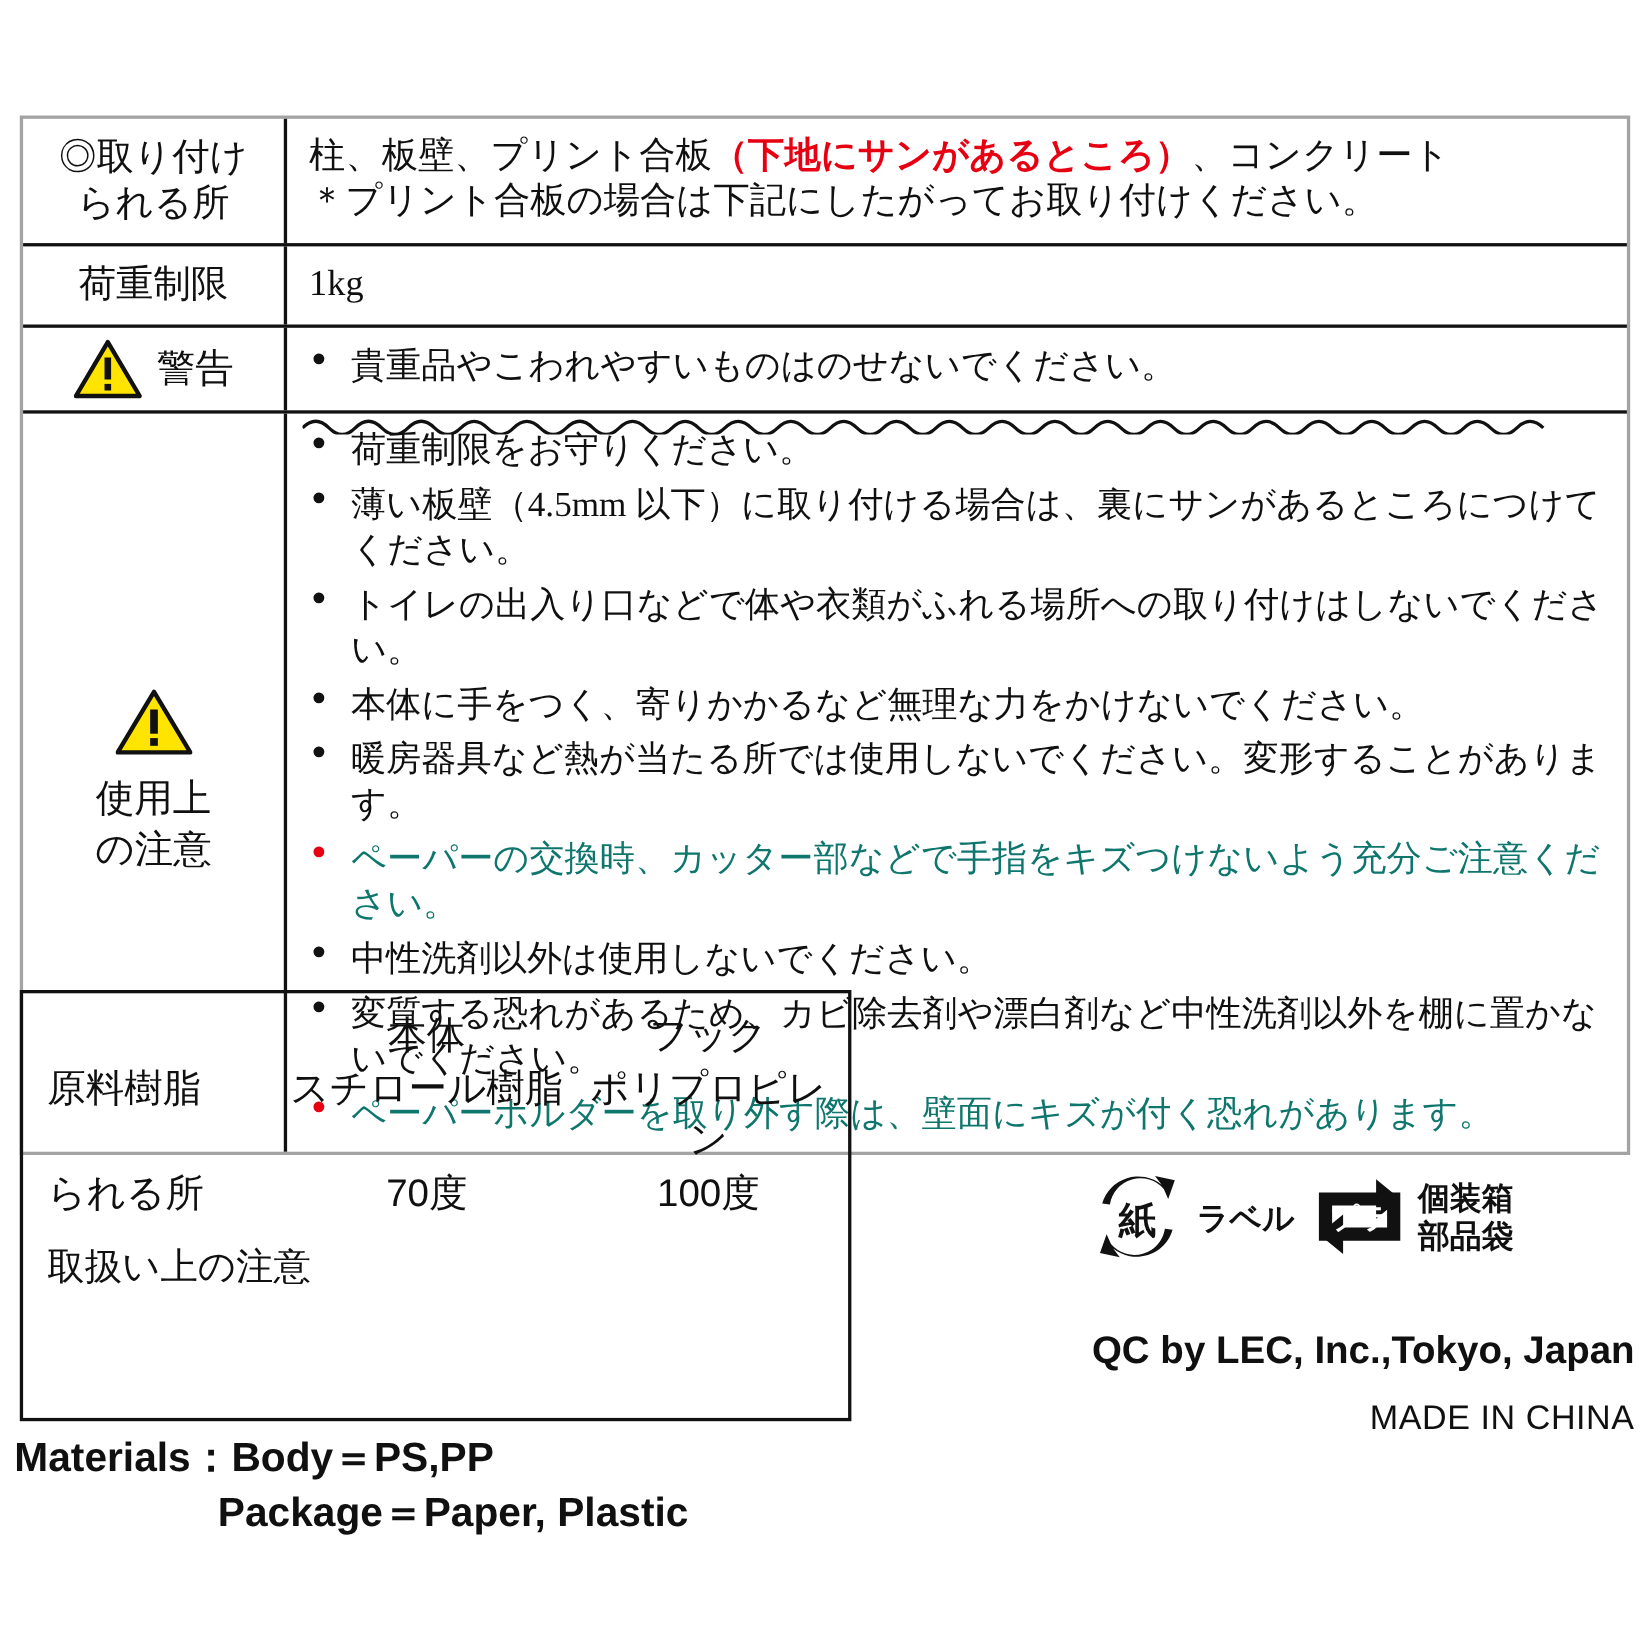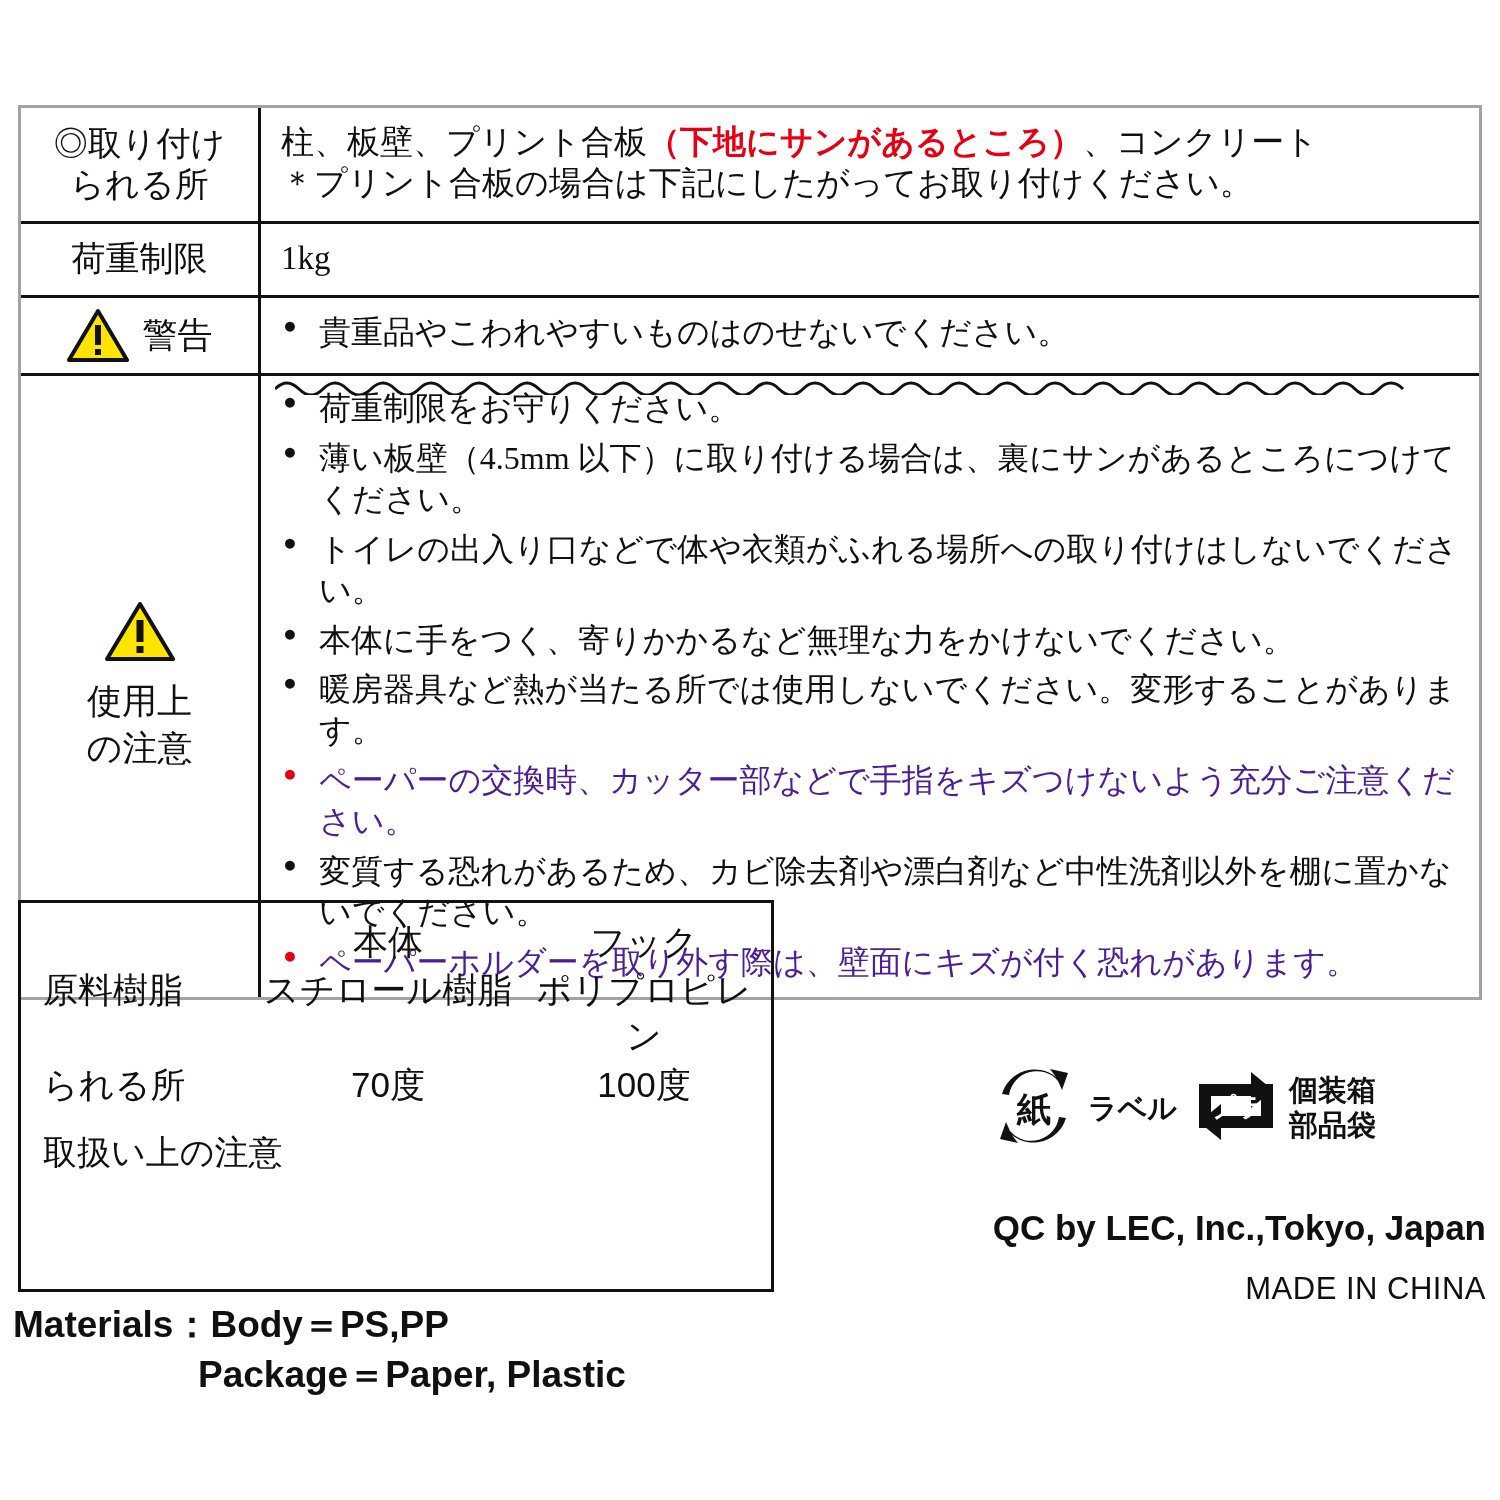--- a/index.html
+++ b/index.html
@@ -100,21 +100,21 @@
   }
   ul.bul li:last-child { margin-bottom: 0; }
   ul.bul li::before {
     content: "\25CF";
     position: absolute;
     left: 2px;
     top: -1px;
     font-size: 23px;
     color: #111;
   }
-  ul.bul li.red { color: #4c1d95; }
+  ul.bul li.red { color: #0f766e; }
   ul.bul li.red::before { color: #e60012; }
 
   .bold-red {
     color: #e60012;
     font-weight: bold;
   }
 
   .row-fit-cell { padding-top: 14px; padding-bottom: 16px; }
 
   
@@ -290,20 +290,21 @@
         <span class="head-line">の注意</span>
       </div>
       <div class="spec-body">
         <ul class="bul">
           <li>荷重制限をお守りください。</li>
           <li>薄い板壁（4.5mm 以下）に取り付ける場合は、裏にサンがあるところにつけてください。</li>
           <li>トイレの出入り口などで体や衣類がふれる場所への取り付けはしないでください。</li>
           <li>本体に手をつく、寄りかかるなど無理な力をかけないでください。</li>
           <li>暖房器具など熱が当たる所では使用しないでください。変形することがあります。</li>
           <li class="red">ペーパーの交換時、カッター部などで手指をキズつけないよう充分ご注意ください。</li>
+          <li>中性洗剤以外は使用しないでください。</li>
           <li>変質する恐れがあるため、カビ除去剤や漂白剤など中性洗剤以外を棚に置かないでください。</li>
           <li class="red">ペーパーホルダーを取り外す際は、壁面にキズが付く恐れがあります。</li>
         </ul>
       </div>
     </div>
   </div>
 
   <div class="mat-box">
     <div class="mat-grid">
       <div class="c-label"></div>

